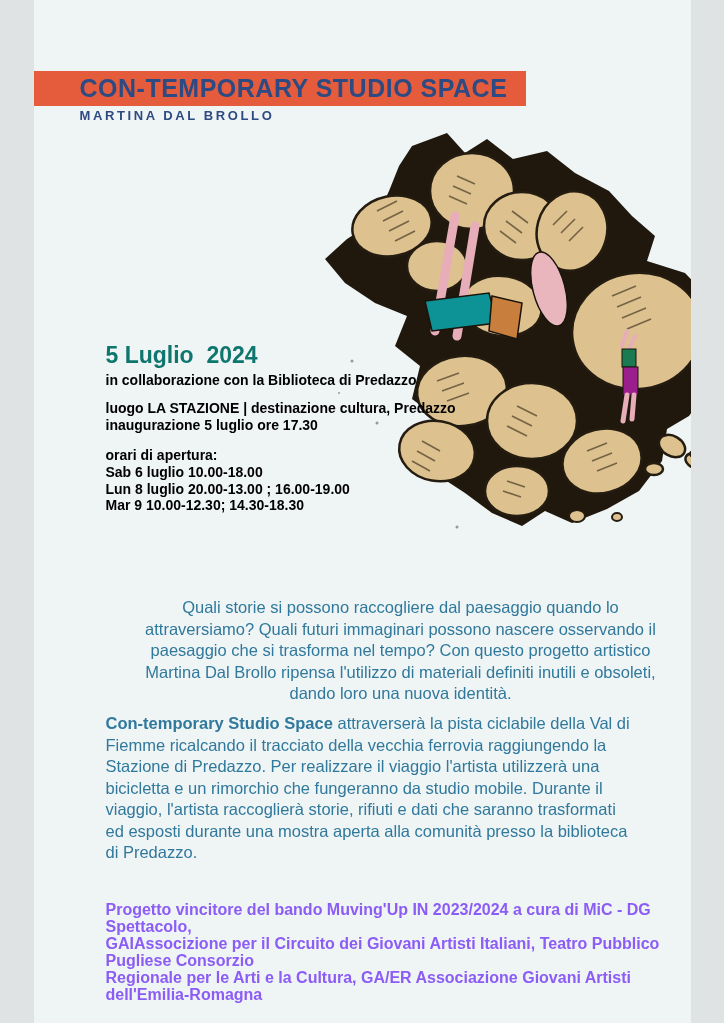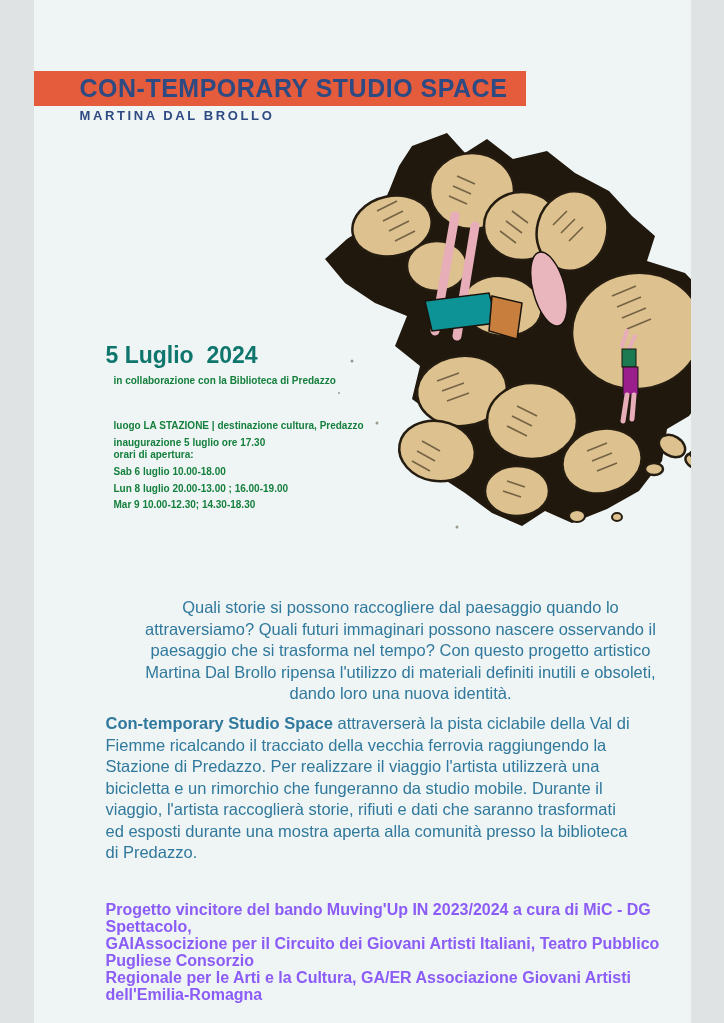--- a/index.html
+++ b/index.html
@@ -39,27 +39,26 @@
     width:422px; height:400px;
   }
   .date {
     position:absolute; left:72px; top:342px;
     font-size:23px; font-weight:bold;
     color:#0f766e;
     white-space:pre-wrap;
   }
   .info {
     position:absolute; left:72px;
-    font-size:10px; font-weight:bold;
+    font-size:14px; font-weight:bold;
     line-height:17px;
-    color:#15803d;
-    margin-left:8px;
+    color:#000000;
   }
   .collab { top:372px; }
-  .venue  { top:417px; }
+  .venue  { top:400px; }
   .hours  { top:447px; }
   .hours div { line-height:16.8px; }
   .para {
     position:absolute; left:72px;
     width:590px;
     font-size:16.5px;
     line-height:21.5px;
     color:#30799c;
     white-space:pre-wrap;
   }

